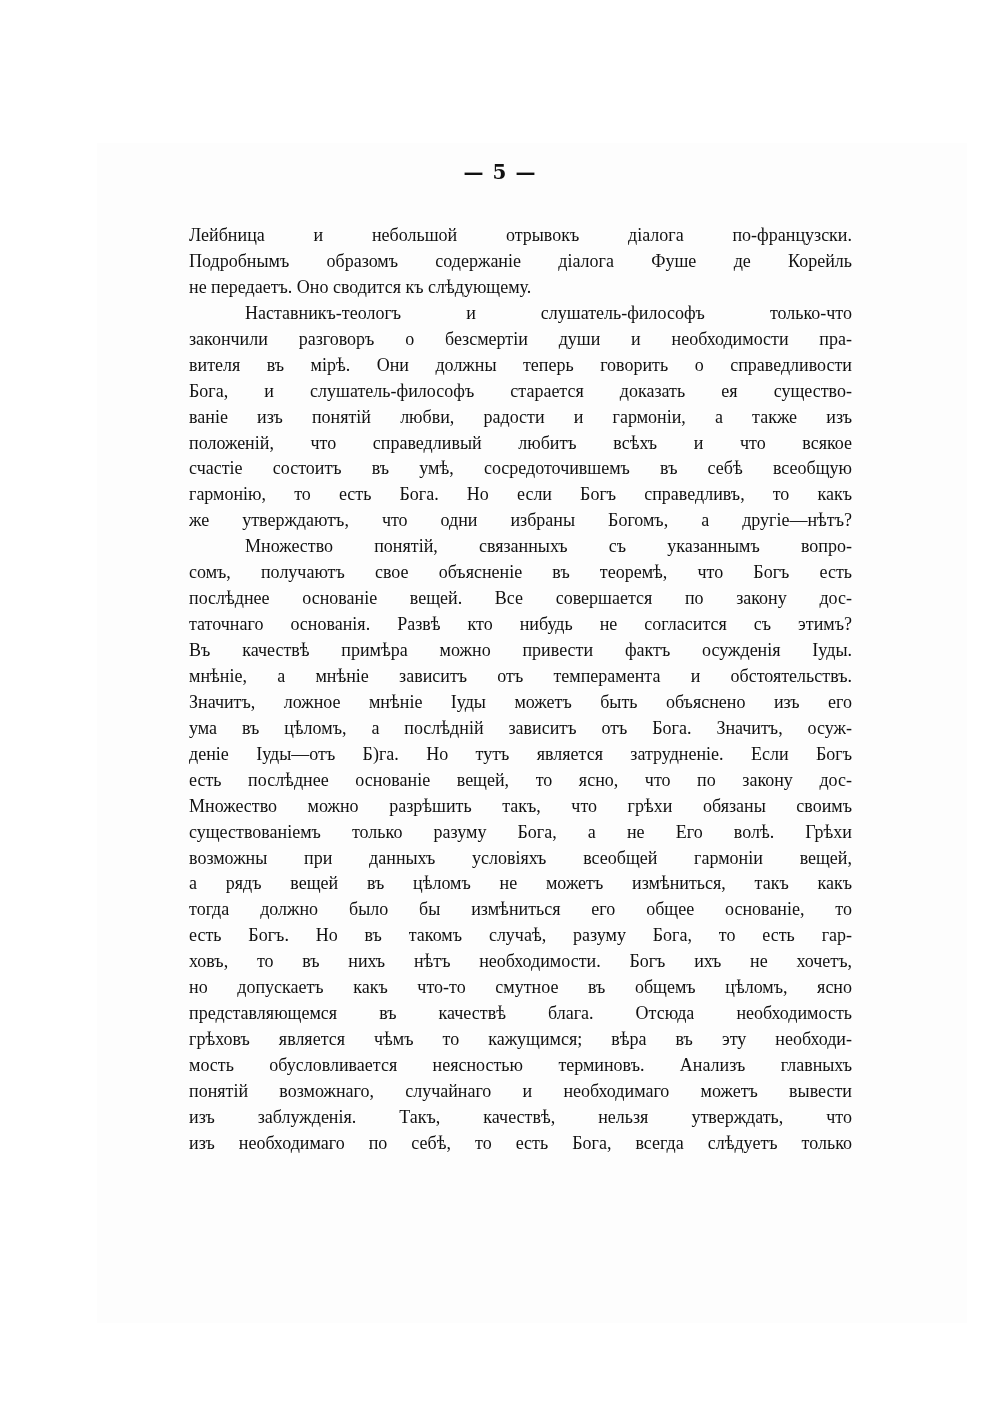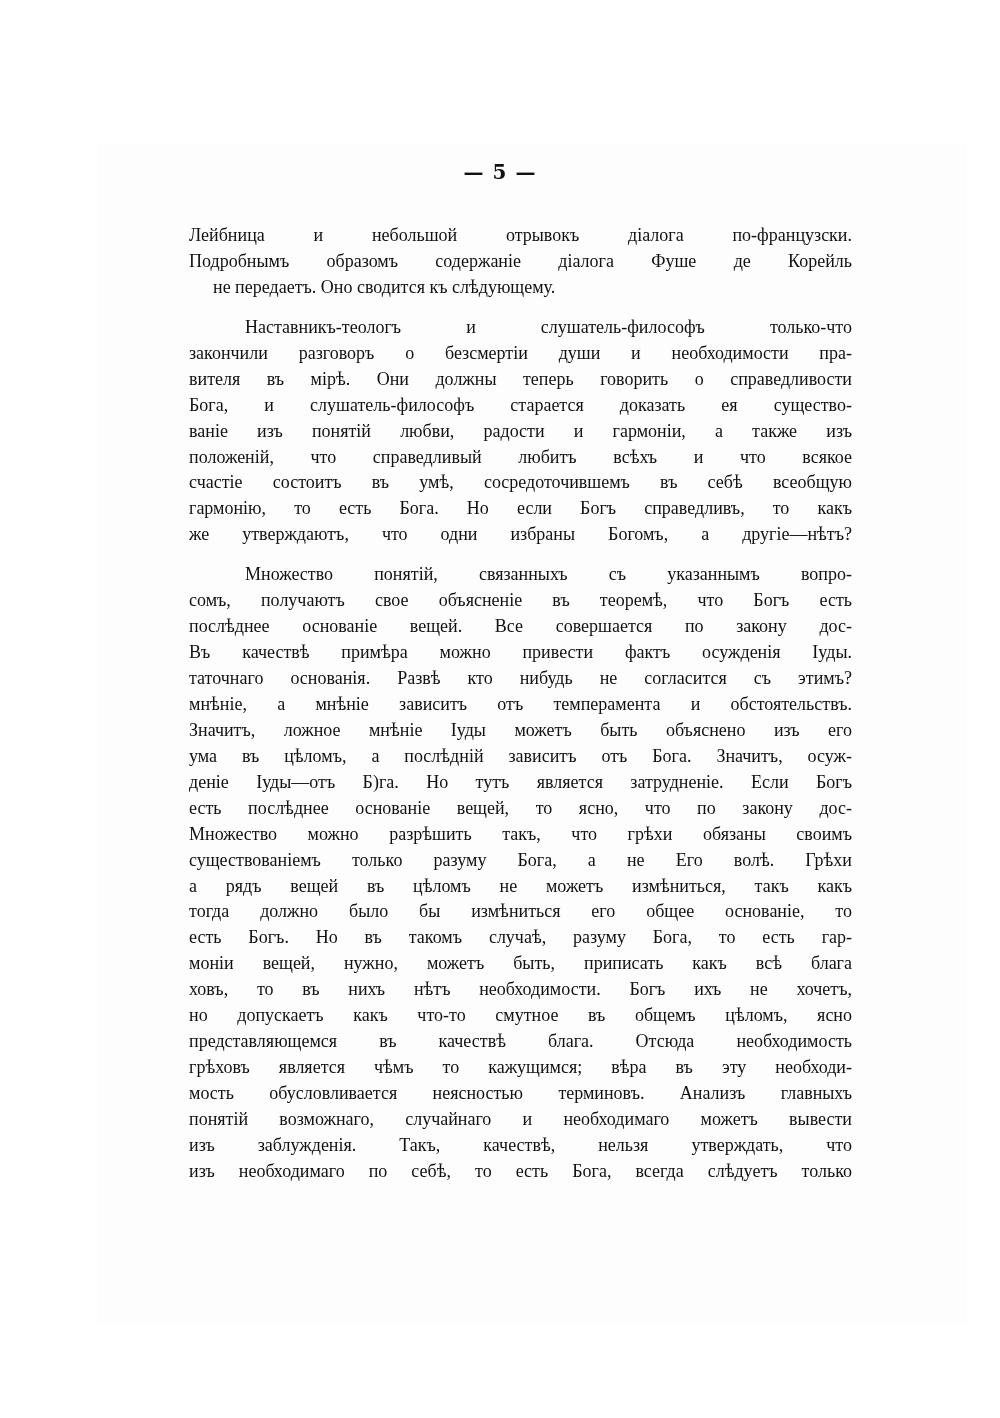--- a/index.html
+++ b/index.html
@@ -19,22 +19,22 @@
     position: absolute; left: 189px; top: 223px; width: 663px;
     font-family: "Liberation Serif", serif;
     font-size: 18px; color: #111; line-height: 25.95px;
   }
   .line {
     display: block; height: 25.95px; white-space: nowrap;
     text-align: justify; text-align-last: justify;
     overflow: hidden;
     transform-origin: left center;
   }
-  .line.indent { padding-left: 56px; margin-top: 14px; }
-  .line.last { text-align-last: left; margin-left: 24px; }
+  .line.indent { padding-left: 56px; }
+  .line.last { text-align-last: left; }
 </style>
 </head>
 <body>
 
 <div class="scan"></div>
 
 <div class="page-number">— 5 —</div>
 
 <div class="text-block">
   <span class="line">Лейбница и небольшой отрывокъ діалога по-французски.</span>
@@ -45,33 +45,33 @@
   <span class="line">вителя въ мірѣ. Они должны теперь говорить о справедливости</span>
   <span class="line">Бога, и слушатель-философъ старается доказать ея существо-</span>
   <span class="line">ваніе изъ понятій любви, радости и гармоніи, а также изъ</span>
   <span class="line">положеній, что справедливый любитъ всѣхъ и что всякое</span>
   <span class="line">счастіе состоитъ въ умѣ, сосредоточившемъ въ себѣ всеобщую</span>
   <span class="line">гармонію, то есть Бога. Но если Богъ справедливъ, то какъ</span>
   <span class="line">же утверждаютъ, что одни избраны Богомъ, а другіе—нѣтъ?</span>
   <span class="line indent">Множество понятій, связанныхъ съ указаннымъ вопро-</span>
   <span class="line">сомъ, получаютъ свое объясненіе въ теоремѣ, что Богъ есть</span>
   <span class="line">послѣднее основаніе вещей. Все совершается по закону дос-</span>
+  <span class="line">таточнаго основанія. Развѣ кто нибудь не согласится съ этимъ?</span>
   <span class="line">Въ качествѣ примѣра можно привести фактъ осужденія Іуды.</span>
-  <span class="line">таточнаго основанія. Развѣ кто нибудь не согласится съ этимъ?</span>
   <span class="line">мнѣніе, а мнѣніе зависитъ отъ темперамента и обстоятельствъ.</span>
   <span class="line">Значитъ, ложное мнѣніе Іуды можетъ быть объяснено изъ его</span>
   <span class="line">ума въ цѣломъ, а послѣдній зависитъ отъ Бога. Значитъ, осуж-</span>
   <span class="line">деніе Іуды—отъ Б)га. Но тутъ является затрудненіе. Если Богъ</span>
   <span class="line">есть послѣднее основаніе вещей, то ясно, что по закону дос-</span>
   <span class="line">Множество можно разрѣшить такъ, что грѣхи обязаны своимъ</span>
   <span class="line">существованіемъ только разуму Бога, а не Его волѣ. Грѣхи</span>
+  <span class="line">возможны при данныхъ условіяхъ всеобщей гармоніи вещей,</span>
   <span class="line">а рядъ вещей въ цѣломъ не можетъ измѣниться, такъ какъ</span>
   <span class="line">тогда должно было бы измѣниться его общее основаніе, то</span>
   <span class="line">есть Богъ. Но въ такомъ случаѣ, разуму Бога, то есть гар-</span>
-  <span class="line">моніи вещей, нужно, можетъ быть, приписать какъ всѣ блага</span>
   <span class="line">ховъ, то въ нихъ нѣтъ необходимости. Богъ ихъ не хочетъ,</span>
   <span class="line">но допускаетъ какъ что-то смутное въ общемъ цѣломъ, ясно</span>
   <span class="line">представляющемся въ качествѣ блага. Отсюда необходимость</span>
   <span class="line">грѣховъ является чѣмъ то кажущимся; вѣра въ эту необходи-</span>
   <span class="line">мость обусловливается неясностью терминовъ. Анализъ главныхъ</span>
   <span class="line">понятій возможнаго, случайнаго и необходимаго можетъ вывести</span>
   <span class="line">изъ заблужденія. Такъ, качествѣ, нельзя утверждать, что</span>
   <span class="line">изъ необходимаго по себѣ, то есть Бога, всегда слѣдуетъ только</span>
 </div>
 

